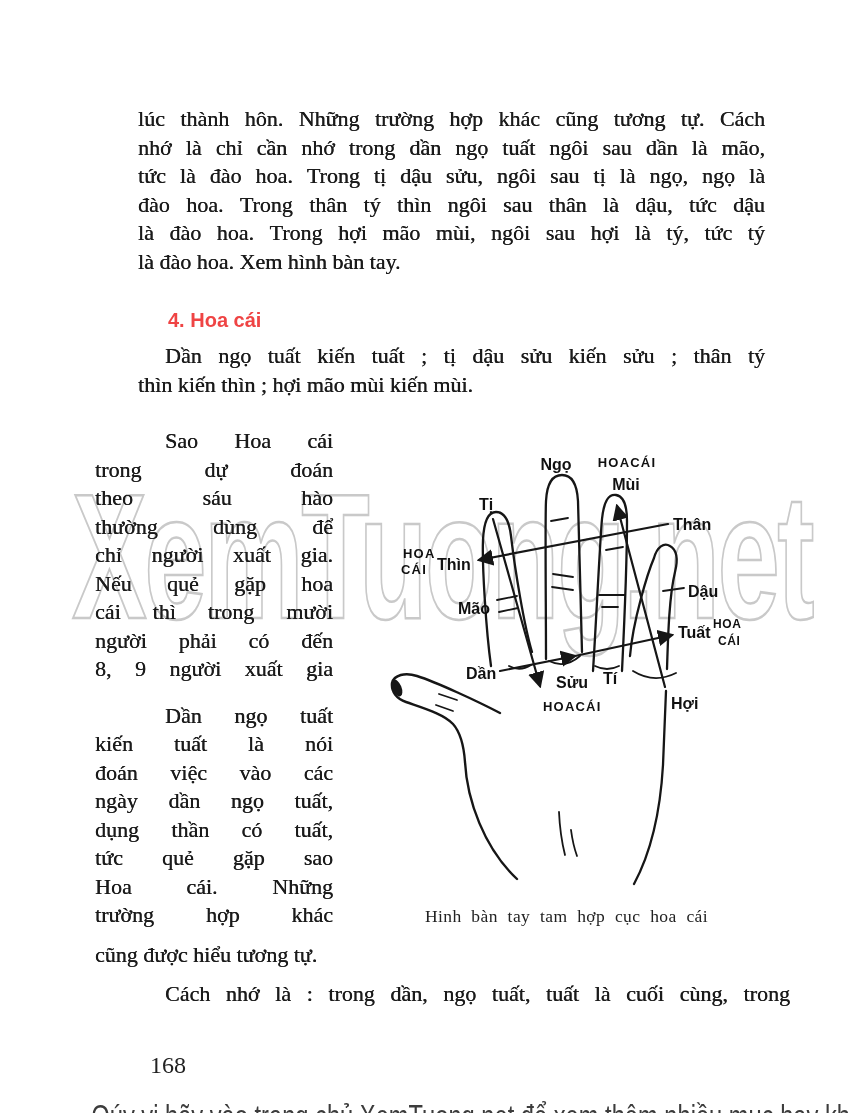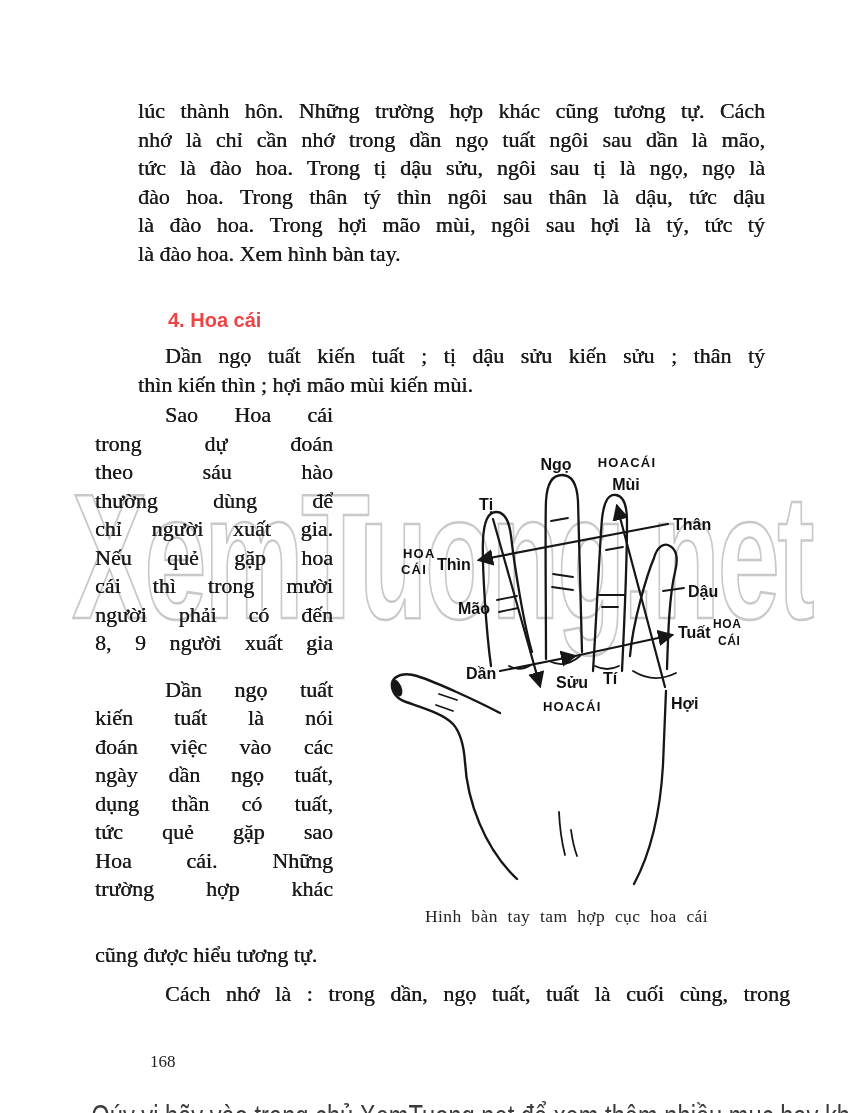--- a/index.html
+++ b/index.html
@@ -7,41 +7,41 @@
         font-family:"Liberation Serif",serif;color:#1b1b1b;}
   .block{position:absolute;}
   .tline{height:28.5px;line-height:28.5px;font-size:22px;white-space:nowrap;
          text-shadow:0.35px 0 0 currentColor;}
   .tline.j{display:flex;justify-content:space-between;white-space:normal;}
   .full .tline.ind{padding-left:27px;}
   .col  .tline.ind{padding-left:70px;}
   .heading{font-family:"Liberation Sans",sans-serif;font-weight:bold;font-size:20px;color:#ef4444;}
   .overflow-line{font-size:22px;line-height:28.5px;white-space:nowrap;text-shadow:0.35px 0 0 currentColor;}
   .caption{font-size:17.5px;letter-spacing:0.4px;word-spacing:5px;color:#222;}
-  .pagenum{font-size:17px;color:#222;}
+  .pagenum{font-size:24px;color:#222;}
   .footerbar{font-family:"Liberation Sans",sans-serif;font-size:32px;color:#3c3c3c;
              transform:scaleX(0.74);transform-origin:left top;white-space:pre;}
   .watermark{font-family:"Liberation Sans",sans-serif;font-weight:700;font-size:178px;line-height:1;
              letter-spacing:-4px;color:transparent;-webkit-text-stroke:2.5px #c9c9c9;
              transform:scaleX(0.63);transform-origin:left top;white-space:nowrap;}
   .figure svg{display:block;}
   .figure path, .figure line{stroke:#161616;fill:none;stroke-linecap:round;}
   .figure text{font-family:"Liberation Sans",sans-serif;font-weight:700;fill:#101010;}
   .lbl{font-size:16px;}
   .lbl-sm{font-size:13px;letter-spacing:1.2px;}
   .lbl-xs{font-size:12px;letter-spacing:0.6px;}
 </style>
 </head>
 <body>
 
 <div class="page">
 
   <div class="block watermark" style="left:72px;top:468px;">XemTuong.net</div>
 
-  <div class="block full" style="left:138px;top:97px;width:627px;">
+  <div class="block full" style="left:138px;top:105px;width:627px;">
       <div class="tline j">
         <span>lúc</span>
         <span>thành</span>
         <span>hôn.</span>
         <span>Những</span>
         <span>trường</span>
         <span>hợp</span>
         <span>khác</span>
         <span>cũng</span>
         <span>tương</span>
@@ -130,21 +130,21 @@
         <span>sửu</span>
         <span>kiến</span>
         <span>sửu</span>
         <span>;</span>
         <span>thân</span>
         <span>tý</span>
       </div>
       <div class="tline">thìn kiến thìn ; hợi mão mùi kiến mùi.</div>
     </div>
 
-  <div class="block col" style="left:95px;top:401px;width:238px;">
+  <div class="block col" style="left:95px;top:427px;width:238px;">
     <div>
         <div class="tline j ind">
           <span>Sao</span>
           <span>Hoa</span>
           <span>cái</span>
         </div>
         <div class="tline j">
           <span>trong</span>
           <span>dự</span>
           <span>đoán</span>

